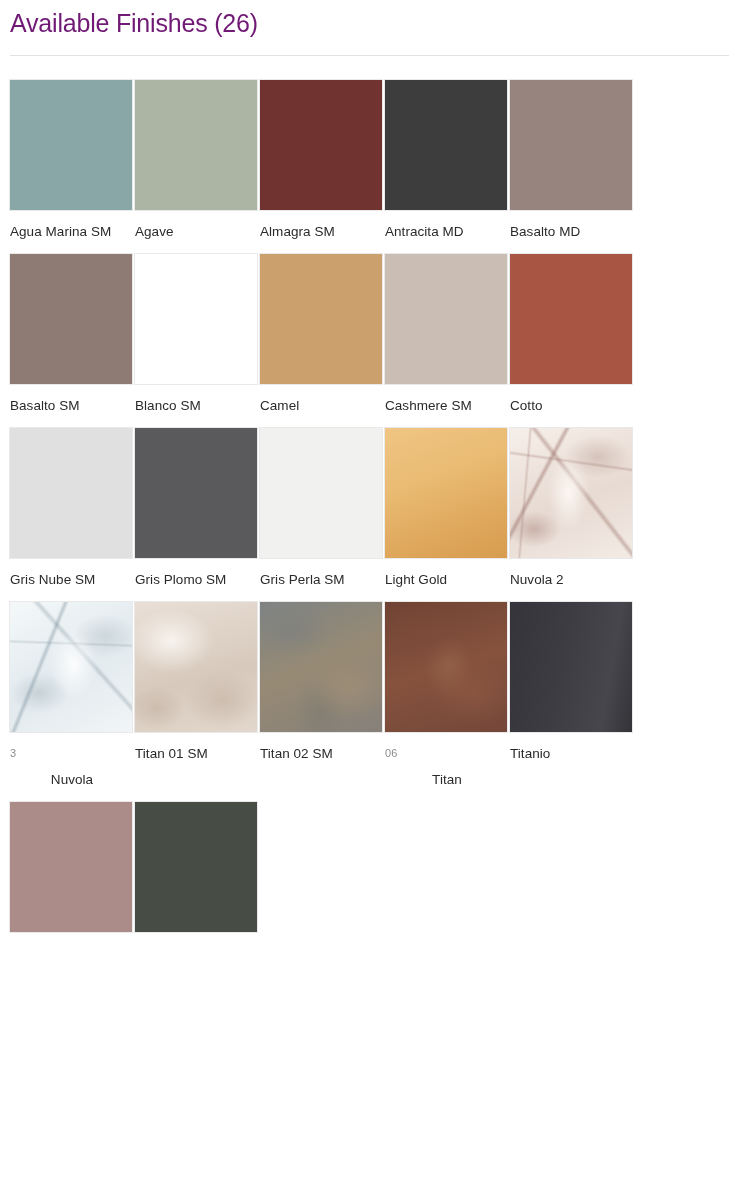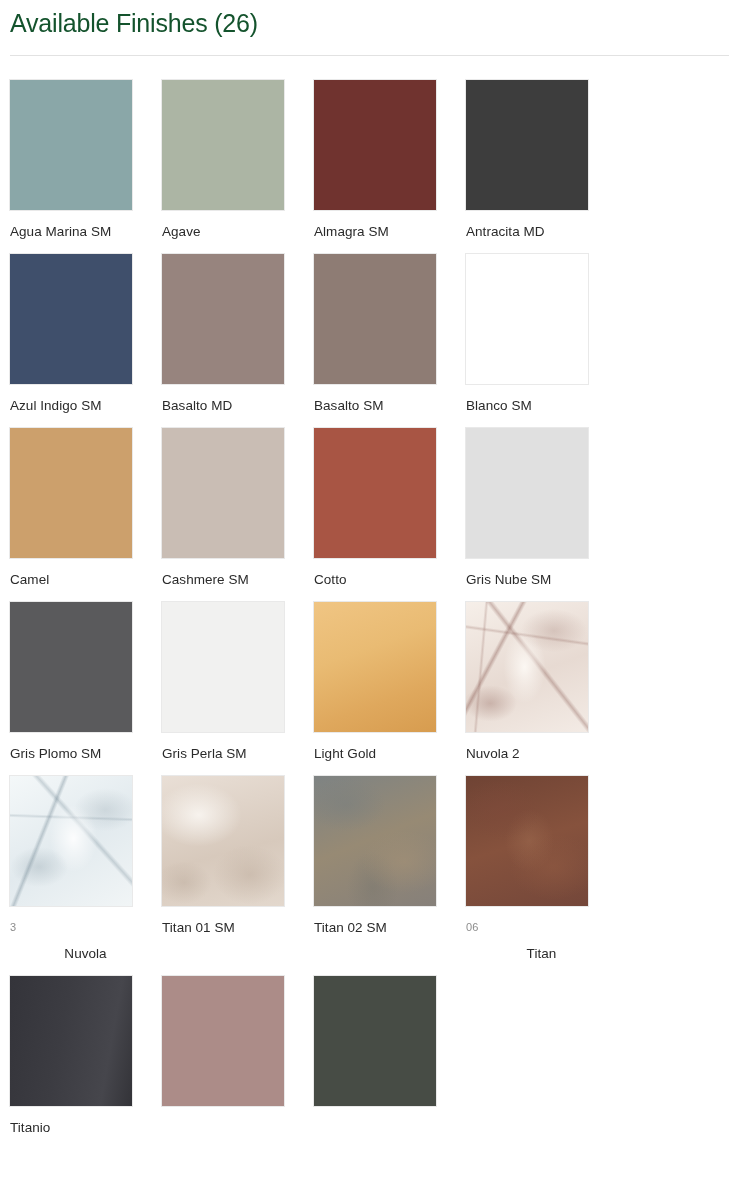--- a/index.html
+++ b/index.html
@@ -22,41 +22,41 @@
   }
 
   
   .header {
     padding-top: 4px;
   }
   .page-title {
     font-size: 25px;
     font-weight: 400;
     letter-spacing: -0.2px;
-    color: #14532d;
+    color: #701a75;
     line-height: 32px;
     margin: 0;
     padding: 3px 0 0 2px;
   }
   .title-rule {
     height: 1px;
     background: #e2e2e2;
     margin: 16px 0 0 2px;
     width: 719px;
   }
 
   
   .swatch-grid {
     display: flex;
     flex-wrap: wrap;
     margin-top: 23px;
     padding-left: 1px;
   }
   .swatch-card {
-    width: 152px;
+    width: 125px;
     margin-right: 0;
     margin-bottom: 12px;
     display: flex;
     flex-direction: column;
   }
   .swatch-tile {
     width: 124px;
     height: 132px;
     border: 1px solid #e9e9e9;
     background-repeat: no-repeat;
@@ -162,24 +162,20 @@
       </div>
       <div class="swatch-card">
         <div class="swatch-tile" style="background: rgb(112, 51, 47);"></div>
         <div class="swatch-label">Almagra SM</div>
       </div>
       <div class="swatch-card">
         <div class="swatch-tile" style="background: rgb(61, 61, 61);"></div>
         <div class="swatch-label">Antracita MD</div>
       </div>
       <div class="swatch-card">
-        <div class="swatch-tile" style="background: rgb(63, 79, 107);"></div>
-        <div class="swatch-label">Azul Indigo SM</div>
-      </div>
-      <div class="swatch-card">
         <div class="swatch-tile" style="background: rgb(151, 132, 126);"></div>
         <div class="swatch-label">Basalto MD</div>
       </div>
       <div class="swatch-card">
         <div class="swatch-tile" style="background: rgb(142, 124, 116);"></div>
         <div class="swatch-label">Basalto SM</div>
       </div>
       <div class="swatch-card">
         <div class="swatch-tile" style="background: rgb(255, 255, 255);"></div>
         <div class="swatch-label">Blanco SM</div>

